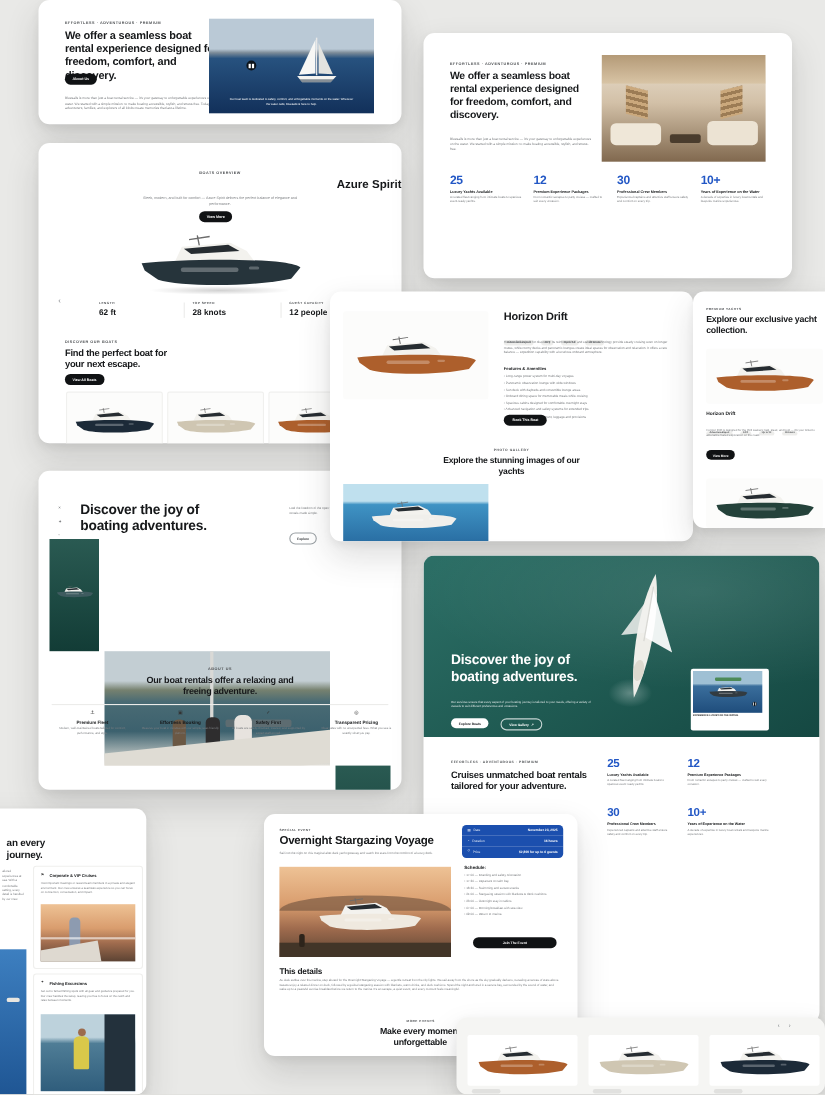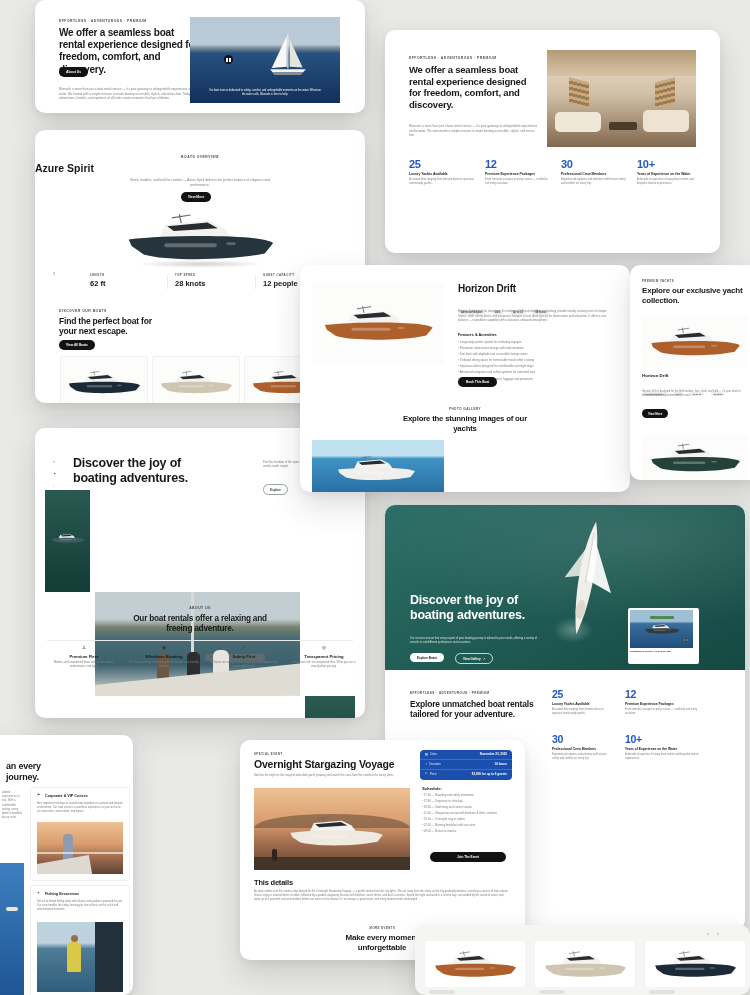--- a/index.html
+++ b/index.html
@@ -90,21 +90,21 @@
         </svg>
       <div class="pause" style="left:34px;top:38px;width:9px;height:9px;">
           <i></i>
         </div>
       <div class="abs" style="left:18px;bottom:6px;width:114px;text-align:center;color:#fff;font-size:2.6px;line-height:1.5;">Our boat team is dedicated to safety, comfort, and unforgettable moments on the water. Wherever the water calls, Bluesails is here to help.</div>
     </div>
   </div>
 
   <div class="card" style="left:35px;top:130px;width:330px;height:273px;">
     <div class="abs eyebrow c" style="top:25px;">BOATS OVERVIEW</div>
-    <div class="abs" style="top:32px;width:100%;text-align:left;font-size:10.5px;font-weight:700;">Azure Spirit</div>
+    <div class="abs" style="top:32px;width:100%;text-align:right;font-size:10.5px;font-weight:700;">Azure Spirit</div>
     <div class="abs tiny" style="left:85px;top:48px;width:160px;text-align:center;font-size:3.3px;">Sleek, modern, and built for comfort — Azure Spirit delivers the perfect balance of elegance and performance.</div>
     <div class="abs pill" style="left:146px;top:62px;height:10px;padding:0 7px;font-size:3.3px;">View More</div>
     <div class="abs icn" style="left:18px;top:140px;font-size:7px;color:#8a8d90;">‹</div>
     <div class="abs icn" style="left:306px;top:140px;font-size:7px;color:#8a8d90;">›</div>
     <svg class="abs fit" style="left:90px;top:80px;width:150px;height:55px;color:#26343b;">
         <use href="#sym-yacht"></use>
       </svg>
     <div class="shadow-el" style="left:100px;top:130px;width:130px;height:8px;"></div>
     <div class="abs" style="left:55px;top:143px;width:70px;">
       <div class="eyebrow" style="font-size:2.8px;">LENGTH</div>
@@ -308,21 +308,21 @@
               <use href="#sym-yacht"></use>
             </svg>
           <div class="pause" style="right:4px;bottom:5px;width:6px;height:6px;transform:scale(.7);">
               <i></i>
             </div>
         </div>
         <div style="font-size:2.2px;font-weight:700;color:#222;margin-top:2px;">EXPERIENCE LUXURY ON THE WATER.</div>
       </div>
     </div>
     <div class="abs eyebrow" style="left:25px;top:186px;font-size:3px;">EFFORTLESS · ADVENTUROUS · PREMIUM</div>
-    <div class="abs h-lg" style="left:25px;top:194px;width:125px;font-size:8.5px;">Explore unmatched boat rentals tailored for your adventure.</div>
+    <div class="abs h-lg" style="left:25px;top:194px;width:125px;font-size:8.5px;">Cruises unmatched boat rentals tailored for your adventure.</div>
     <div class="abs" style="left:167px;top:183px;width:62px;">
       <div class="statnum" style="font-size:10.5px;">25</div>
       <div style="font-size:3.3px;font-weight:700;margin-top:2px;">Luxury Yachts Available</div>
       <div class="tiny" style="font-size:2.6px;margin-top:2px;">A curated fleet ranging from intimate boats to spacious event-ready yachts.</div>
     </div>
     <div class="abs" style="left:240px;top:183px;width:80px;">
       <div class="statnum" style="font-size:10.5px;">12</div>
       <div style="font-size:3.3px;font-weight:700;margin-top:2px;">Premium Experience Packages</div>
       <div class="tiny" style="font-size:2.6px;margin-top:2px;">From romantic escapes to party cruises — crafted to suit every occasion.</div>
     </div>

